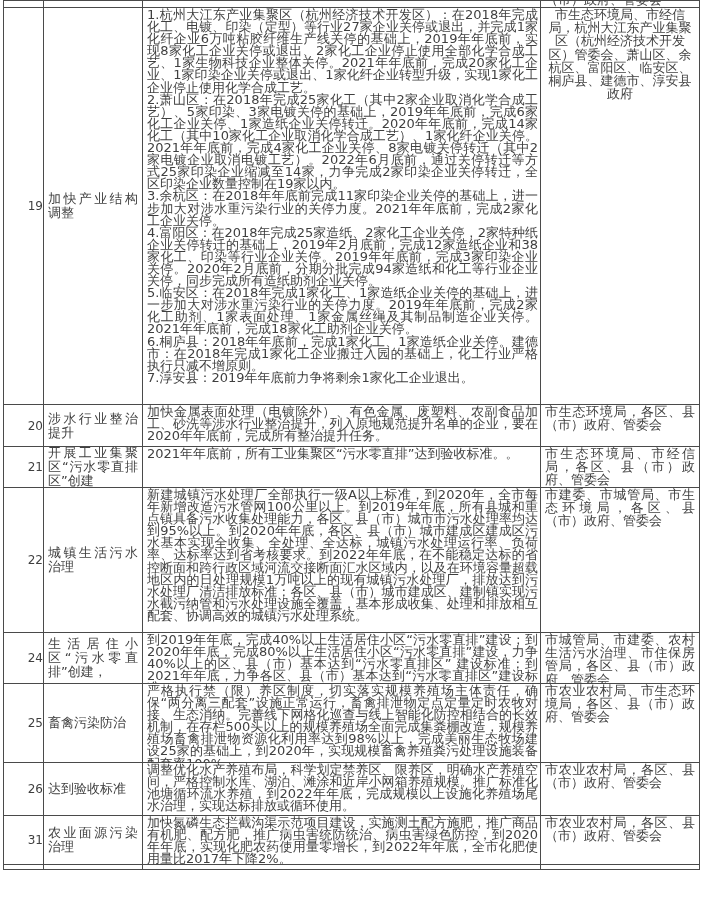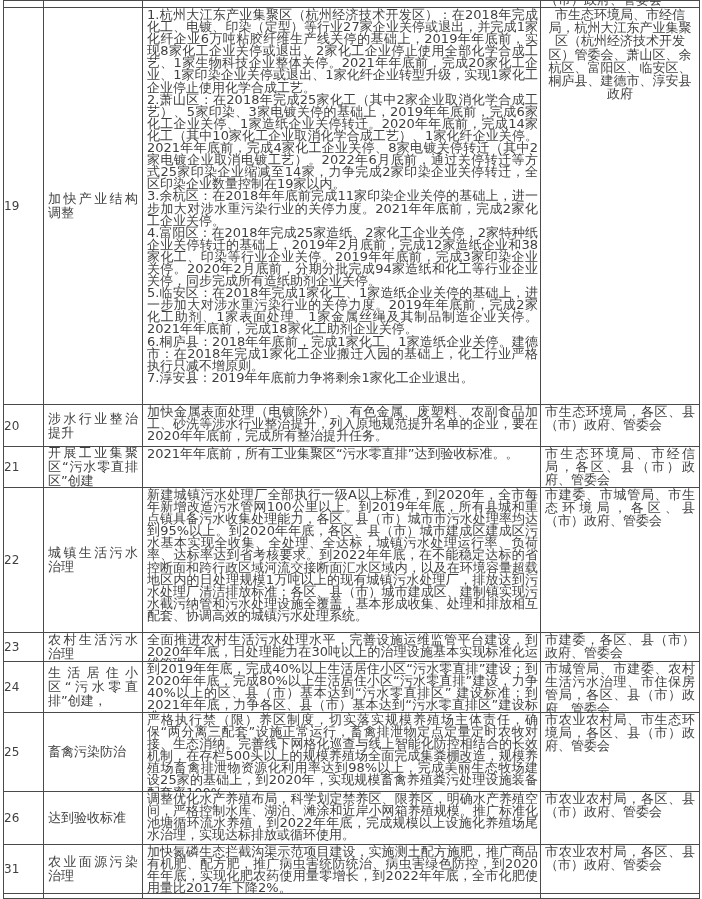--- a/index.html
+++ b/index.html
@@ -18,21 +18,21 @@
   }
   col.c-num{width:40px;}
   col.c-task{width:99px;}
   col.c-detail{width:398px;}
   col.c-dept{width:159px;}
   .cell{
     box-sizing:border-box;overflow:hidden;width:100%;
     font-size:13px;
   }
   
-  .num-cell .cell{display:flex;align-items:center;justify-content:flex-start;font-size:12px;}
+  .num-cell .cell{display:flex;align-items:center;justify-content:flex-end;font-size:12px;}
   
   .task-cell .cell{
     display:flex;align-items:center;
     padding:0 4px;line-height:14px;
     text-align:justify;text-justify:inter-character;
   }
   
   .detail-cell .cell{
     padding:1px 2px 0 4px;line-height:12.1px;
     text-align:justify;text-justify:inter-character;
@@ -179,42 +179,20 @@
             <div class="para">新建城镇污水处理厂全部执行一级A以上标准，到2020年，全市每年新增改造污水管网100公里以上。到2019年年底，所有县城和重点镇具备污水收集处理能力，各区、县（市）城市市污水处理率均达到95%以上。到2020年年底，各区、县（市）城市建成区建成区污水基本实现全收集、全处理、全达标，城镇污水处理运行率、负荷率、达标率达到省考核要求。到2022年年底，在不能稳定达标的省控断面和跨行政区域河流交接断面汇水区域内，以及在环境容量超载地区内的日处理规模1万吨以上的现有城镇污水处理厂，排放达到污水处理厂清洁排放标准；各区、县（市）城市建成区、建制镇实现污水截污纳管和污水处理设施全覆盖，基本形成收集、处理和排放相互配套、协调高效的城镇污水处理系统。</div>
           </div>
     </td>
     <td class="dept-cell">
       <div class="cell">
             <span>市建委、市城管局、市生态环境局，各区、县（市）政府、管委会</span>
           </div>
     </td>
   </tr>
 
-  <tr class="r5">
-    <td class="num-cell">
-      <div class="cell">
-            <span>23</span>
-          </div>
-    </td>
-    <td class="task-cell">
-      <div class="cell">
-            <span>农村生活污水治理</span>
-          </div>
-    </td>
-    <td class="detail-cell">
-      <div class="cell">
-            <div class="para">全面推进农村生活污水处理水平，完善设施运维监管平台建设，到2020年年底，日处理能力在30吨以上的治理设施基本实现标准化运维管理。</div>
-          </div>
-    </td>
-    <td class="dept-cell">
-      <div class="cell">
-            <span>市建委，各区、县（市）政府、管委会</span>
-          </div>
-    </td>
-  </tr>
 
   <tr class="r6">
     <td class="num-cell">
       <div class="cell">
             <span>24</span>
           </div>
     </td>
     <td class="task-cell">
       <div class="cell">
             <span>生活居住小区“污水零直排”创建，</span>

